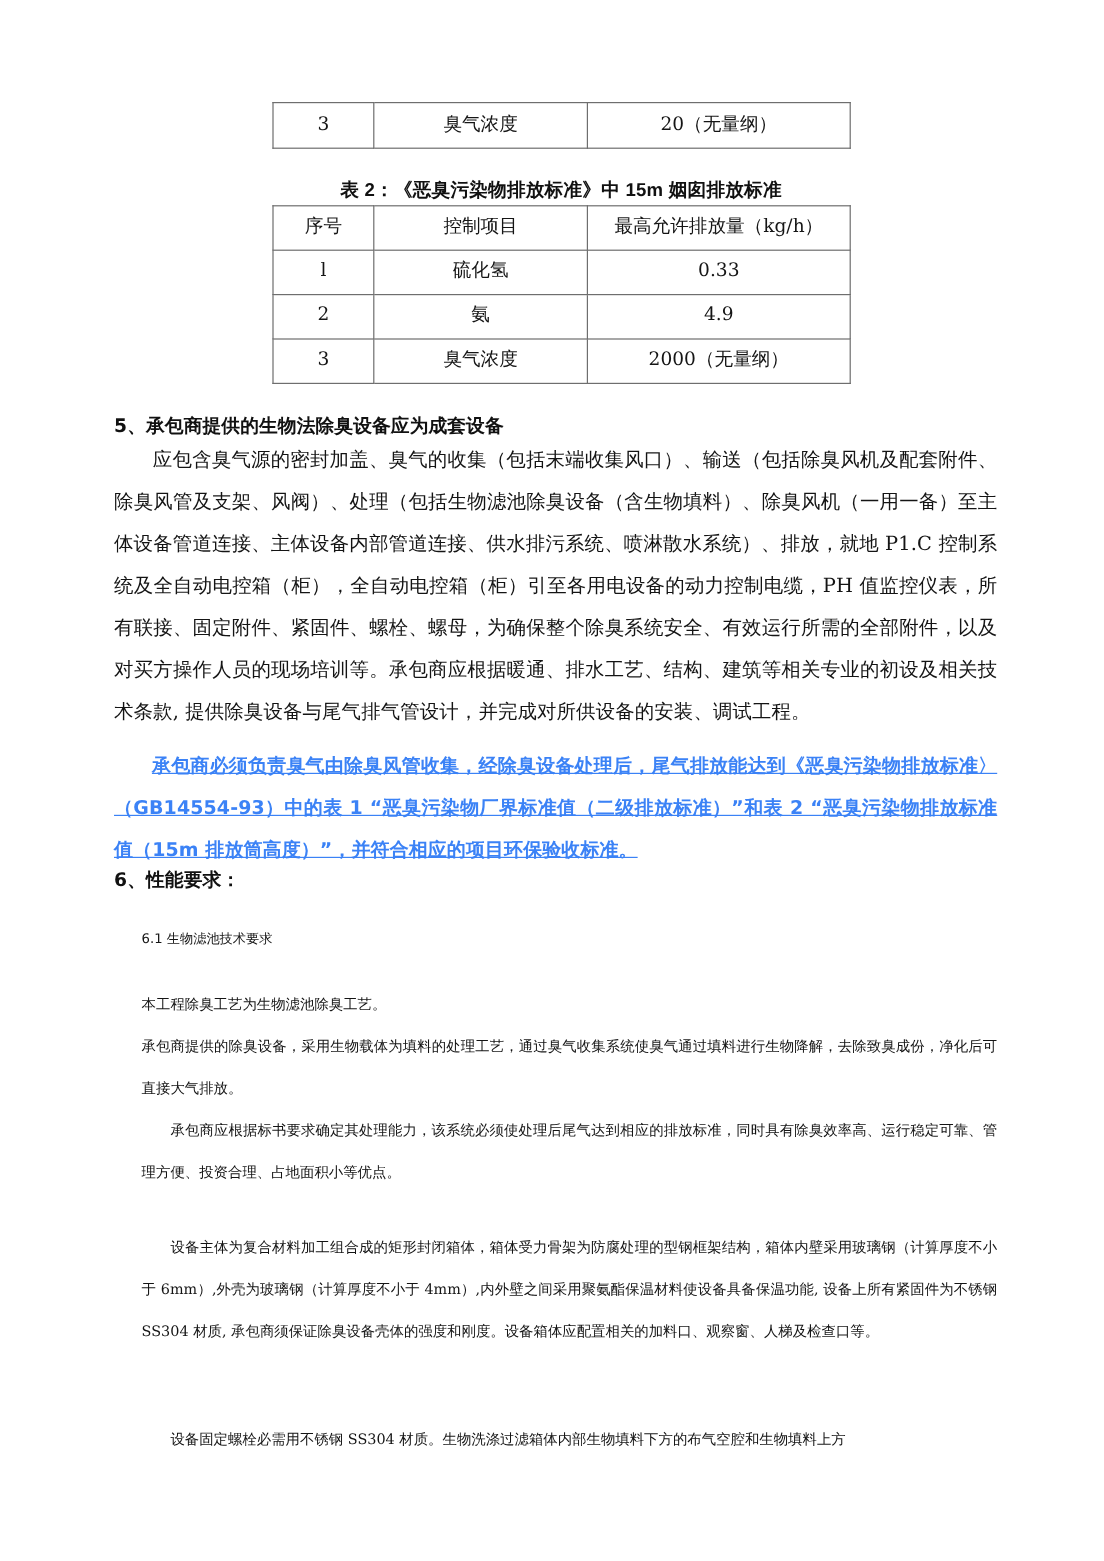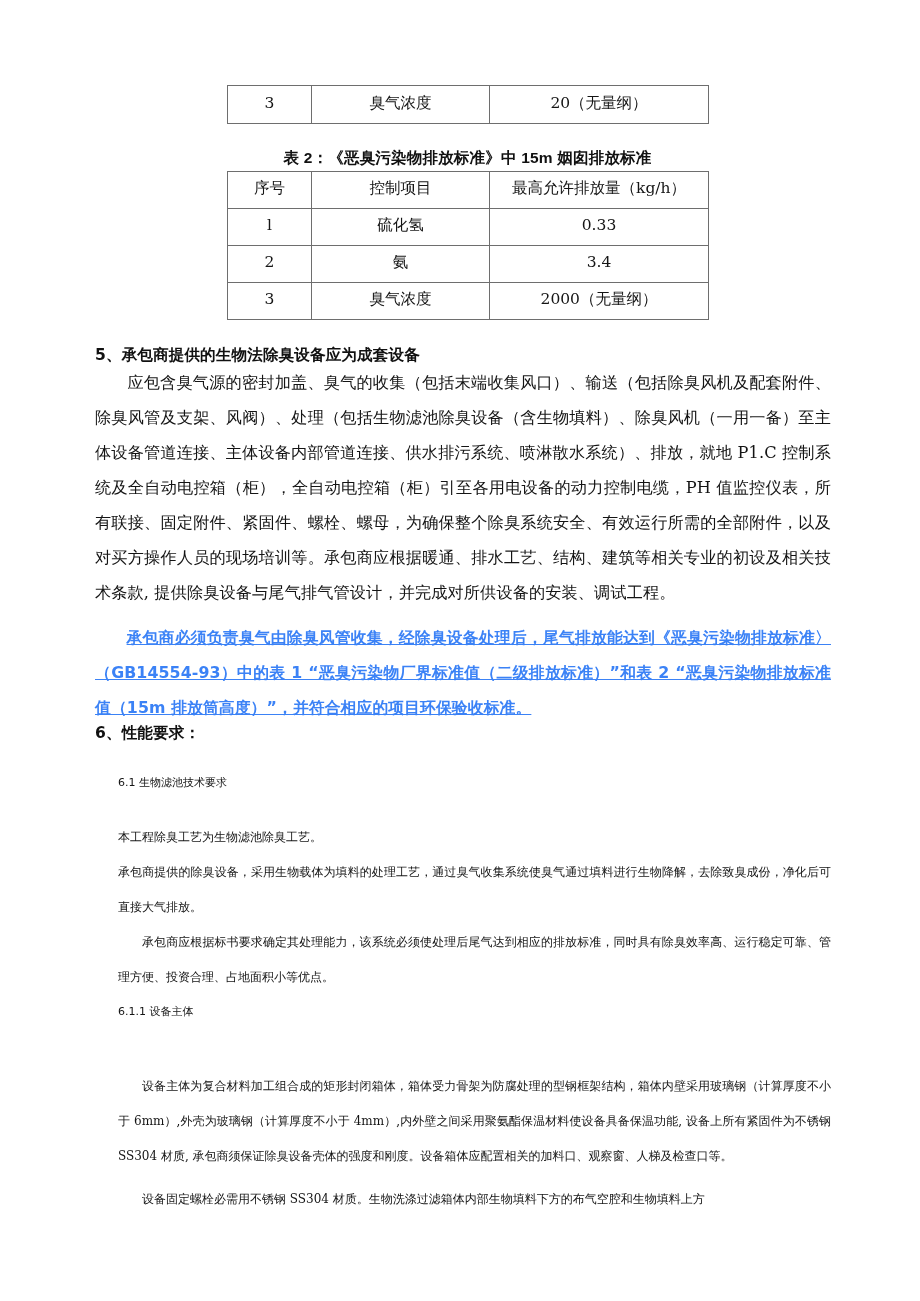--- a/index.html
+++ b/index.html
@@ -162,21 +162,21 @@
           <td>最高允许排放量（kg/h）</td>
         </tr>
         <tr>
           <td>l</td>
           <td>硫化氢</td>
           <td>0.33</td>
         </tr>
         <tr>
           <td>2</td>
           <td>氨</td>
-          <td>3.4</td>
+          <td>4.9</td>
         </tr>
         <tr>
           <td>3</td>
           <td>臭气浓度</td>
           <td>2000（无量纲）</td>
         </tr>
       </tbody>
     </table>
   </div>
 
@@ -205,25 +205,22 @@
   </div>
 
   <div class="blk" style="left:118px; width:713px; top:855px;">
     <p class="para-sans">承包商提供的除臭设备，采用生物载体为填料的处理工艺，通过臭气收集系统使臭气通过填料进行生物降解，去除致臭成份，净化后可直接大气排放。</p>
   </div>
 
   <div class="blk" style="left:118px; width:713px; top:925px;">
     <p class="para-sans indent2">承包商应根据标书要求确定其处理能力，该系统必须使处理后尾气达到相应的排放标准，同时具有除臭效率高、运行稳定可靠、管理方便、投资合理、占地面积小等优点。</p>
   </div>
 
-  <div class="blk" style="left:118px; width:713px; top:997px;">
-    <p class="hd-sub">6.1.1 设备主体</p>
-  </div>
-
-  <div class="blk" style="left:118px; width:713px; top:1069px;">
+
+  <div class="blk" style="left:118px; width:713px; top:1022px;">
     <p class="para-sans indent2">设备主体为复合材料加工组合成的矩形封闭箱体，箱体受力骨架为防腐处理的型钢框架结构，箱体内壁采用玻璃钢（计算厚度不小于 6mm）,外壳为玻璃钢（计算厚度不小于 4mm）,内外壁之间采用聚氨酯保温材料使设备具备保温功能, 设备上所有紧固件为不锈钢 SS304 材质, 承包商须保证除臭设备壳体的强度和刚度。设备箱体应配置相关的加料口、观察窗、人梯及检查口等。</p>
   </div>
 
   <div class="blk" style="left:118px; width:713px; top:1182px;">
     <p class="para-sans indent2">设备固定螺栓必需用不锈钢 SS304 材质。生物洗涤过滤箱体内部生物填料下方的布气空腔和生物填料上方</p>
   </div>
 
 </div>
 
 </body></html>

